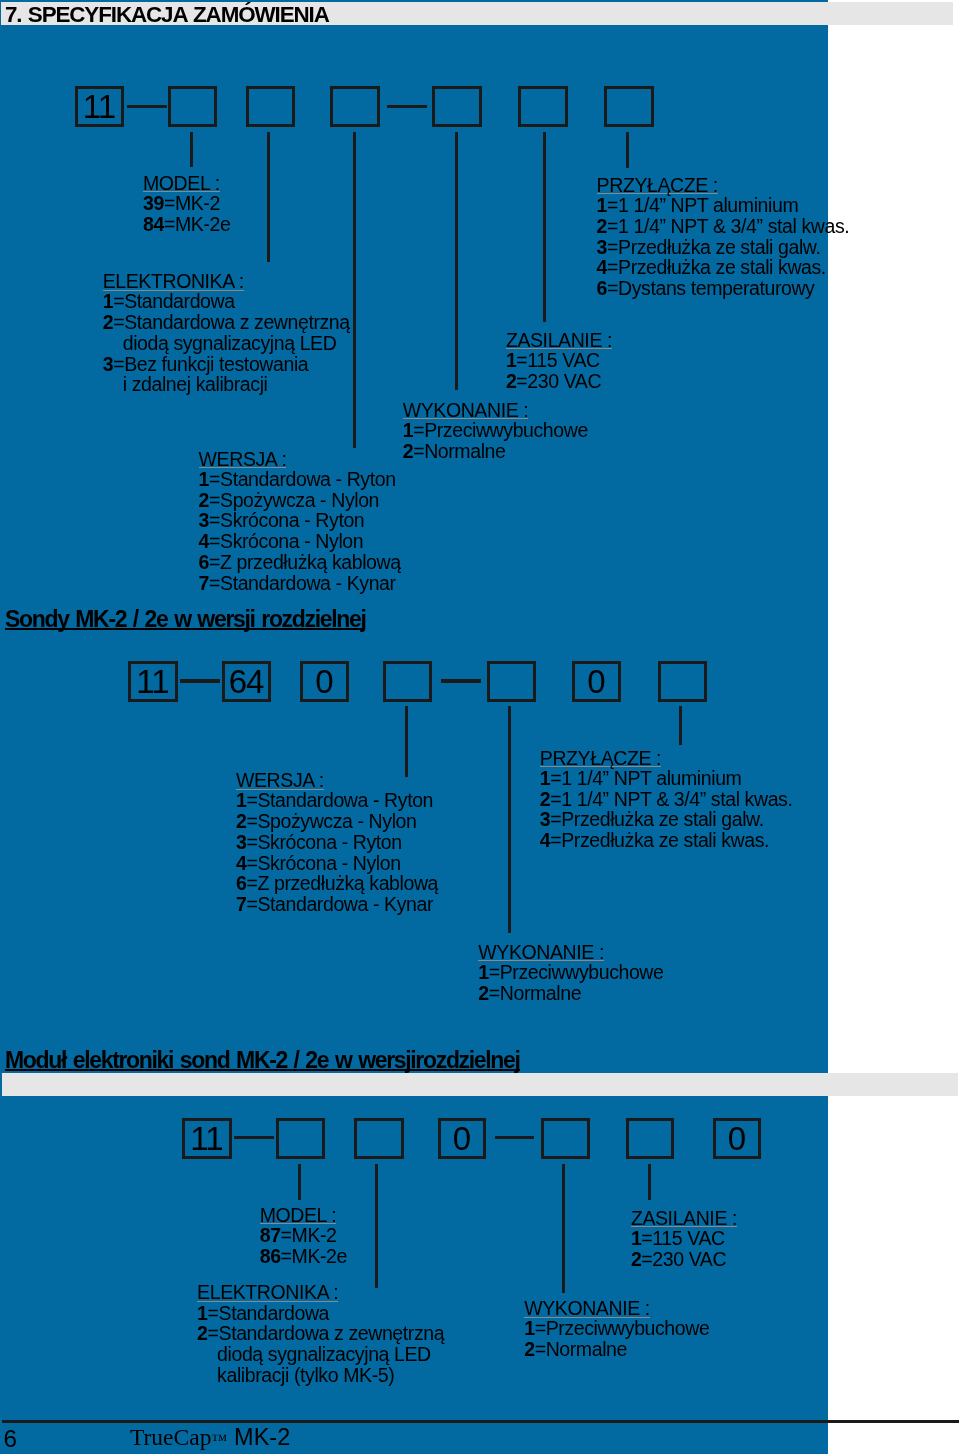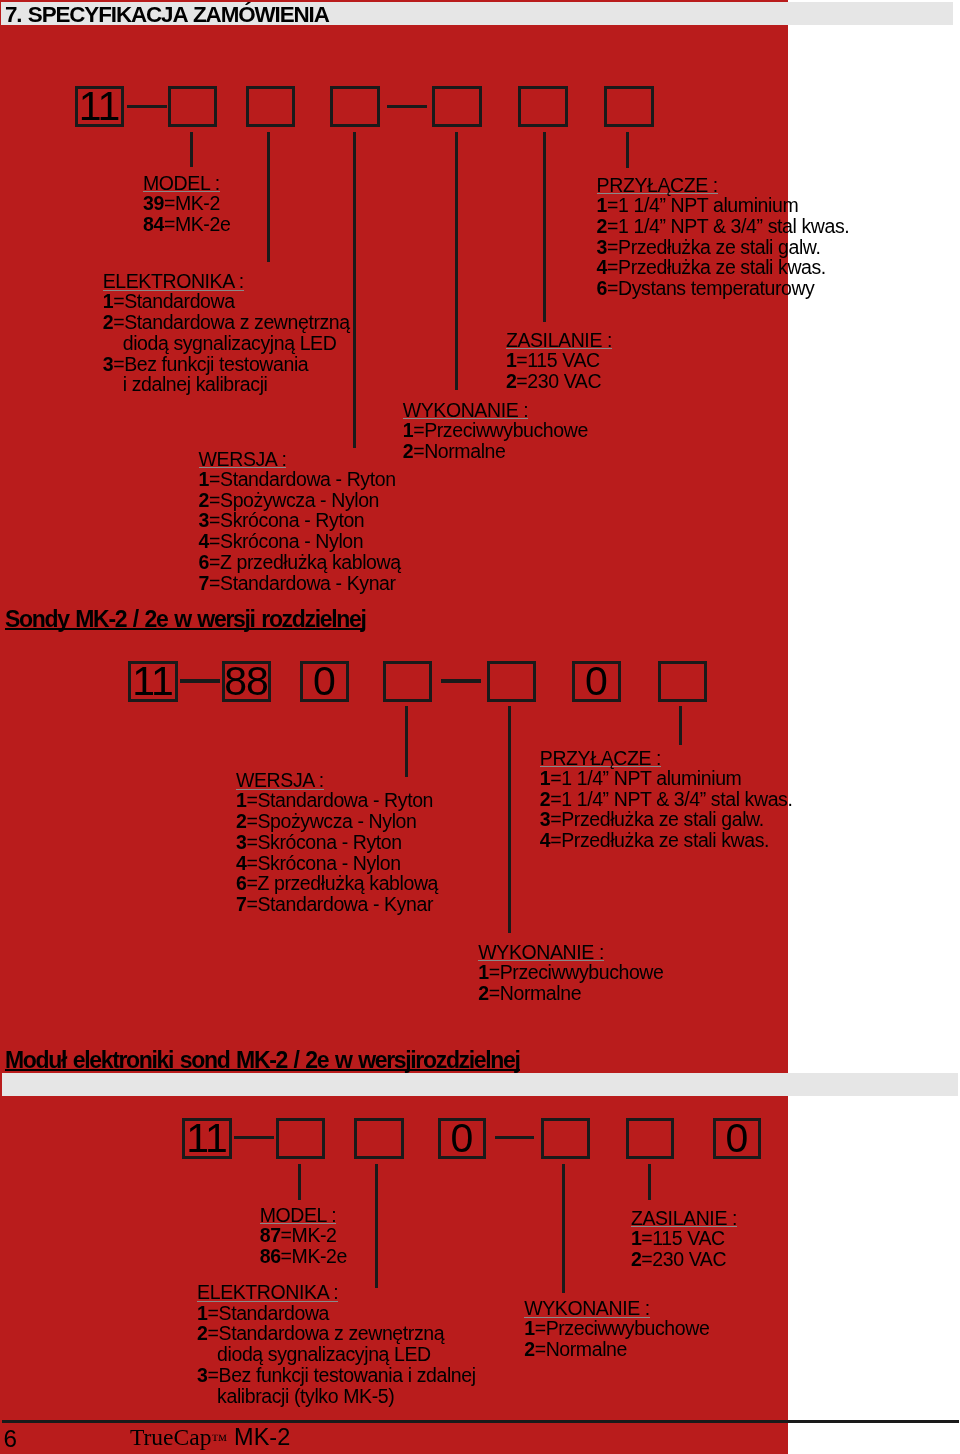--- a/index.html
+++ b/index.html
@@ -1,29 +1,29 @@
 <!DOCTYPE html>
 <html><head>
 <meta charset="utf-8">
 <title>Specyfikacja zamowienia</title>
 <style>
   html,body{margin:0;padding:0;}
   body{width:960px;height:1454px;background:#ffffff;position:relative;
        font-family:"Liberation Sans",sans-serif;color:#000;overflow:hidden;}
-  .page{position:relative;width:788px;height:1454px;background:#b91c1c;}
+  .page{position:relative;width:788px;height:1454px;background:#0369a1;padding-left:40px;}
   .band{position:absolute;}
   .section-title{position:absolute;font-weight:bold;font-size:22.4px;letter-spacing:-1.1px;
        word-spacing:1.2px;white-space:nowrap;line-height:22.4px;}
   .sub-title{position:absolute;font-weight:bold;font-size:23px;letter-spacing:-1.33px;
        word-spacing:1.6px;white-space:nowrap;line-height:23.5px;}
   .sub-title .u{border-bottom:2.2px solid #000;padding-bottom:0.5px;display:inline-block;
        line-height:17px;}
   .box{position:absolute;box-sizing:border-box;border:3.4px solid #1a1a1a;
        display:flex;align-items:center;justify-content:center;
-       font-size:41px;font-weight:400;letter-spacing:-1px;line-height:1;text-indent:-1px;}
+       font-size:33px;font-weight:400;letter-spacing:-1px;line-height:1;text-indent:-1px;}
   .hline{position:absolute;background:#1a1a1a;height:3.4px;}
   .vline{position:absolute;background:#1a1a1a;width:3.4px;}
   .blk{position:absolute;font-size:19.5px;letter-spacing:-0.4px;line-height:20.7px;
        white-space:nowrap;}
   .blk .ttlrow{line-height:19.3px;}
   .blk .ttl{display:inline-block;border-bottom:1.2px solid #8a8a8a;line-height:15.4px;}
   .blk .code{font-weight:bold;}
   .blk .ln.ind{padding-left:20px;}
   .footrule{position:absolute;background:#1a1a1a;height:2.6px;}
   .pgnum{position:absolute;font-size:24.3px;line-height:24.3px;}
@@ -107,21 +107,21 @@
       <div class="ln"><span class="code">1</span><span class="eq">=</span><span class="txt">1 1/4” NPT aluminium</span></div>
       <div class="ln"><span class="code">2</span><span class="eq">=</span><span class="txt">1 1/4” NPT &amp; 3/4” stal kwas.</span></div>
       <div class="ln"><span class="code">3</span><span class="eq">=</span><span class="txt">Przedłużka ze stali galw.</span></div>
       <div class="ln"><span class="code">4</span><span class="eq">=</span><span class="txt">Przedłużka ze stali kwas.</span></div>
       <div class="ln"><span class="code">6</span><span class="eq">=</span><span class="txt">Dystans temperaturowy</span></div>
     </div>
     <div class="box" style="left:128px;top:661px;width:50px;height:41px;border-color:#1a1a1a;">
       <span>11</span>
     </div>
     <div class="box" style="left:222px;top:661px;width:49px;height:41px;border-color:#1a1a1a;">
-      <span>88</span>
+      <span>64</span>
     </div>
     <div class="box" style="left:300px;top:661px;width:49px;height:41px;border-color:#1a1a1a;">
       <span>0</span>
     </div>
     <div class="box" style="left:383px;top:661px;width:49px;height:41px;border-color:#1a1a1a;">
       <span></span>
     </div>
     <div class="box" style="left:487px;top:661px;width:49px;height:41px;border-color:#1a1a1a;">
       <span></span>
     </div>
@@ -187,21 +187,20 @@
     <div class="blk" style="left:259.7px;top:1205.7px;">
       <div class="ttlrow"><span class="ttl">MODEL :</span></div>
       <div class="ln"><span class="code">87</span><span class="eq">=</span><span class="txt">MK-2</span></div>
       <div class="ln"><span class="code">86</span><span class="eq">=</span><span class="txt">MK-2e</span></div>
     </div>
     <div class="blk" style="left:197.1px;top:1283.4px;">
       <div class="ttlrow"><span class="ttl">ELEKTRONIKA :</span></div>
       <div class="ln"><span class="code">1</span><span class="eq">=</span><span class="txt">Standardowa</span></div>
       <div class="ln"><span class="code">2</span><span class="eq">=</span><span class="txt">Standardowa z zewnętrzną</span></div>
       <div class="ln ind"><span class="txt">diodą sygnalizacyjną LED</span></div>
-      <div class="ln"><span class="code">3</span><span class="eq">=</span><span class="txt">Bez funkcji testowania i zdalnej</span></div>
       <div class="ln ind"><span class="txt">kalibracji (tylko MK-5)</span></div>
     </div>
     <div class="blk" style="left:630.9px;top:1208.5px;">
       <div class="ttlrow"><span class="ttl">ZASILANIE :</span></div>
       <div class="ln"><span class="code">1</span><span class="eq">=</span><span class="txt">115 VAC</span></div>
       <div class="ln"><span class="code">2</span><span class="eq">=</span><span class="txt">230 VAC</span></div>
     </div>
     <div class="blk" style="left:524.2px;top:1299.2px;">
       <div class="ttlrow"><span class="ttl">WYKONANIE :</span></div>
       <div class="ln"><span class="code">1</span><span class="eq">=</span><span class="txt">Przeciwwybuchowe</span></div>

